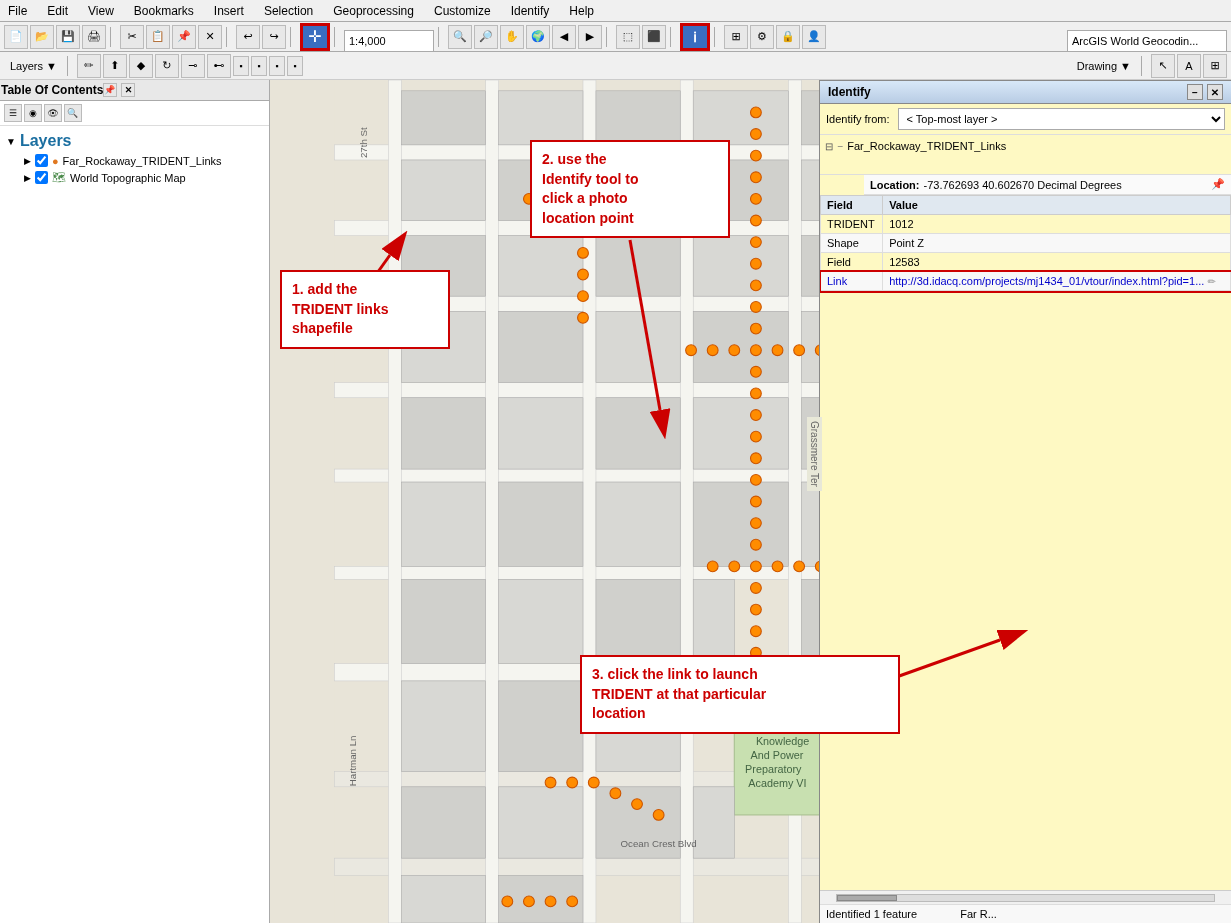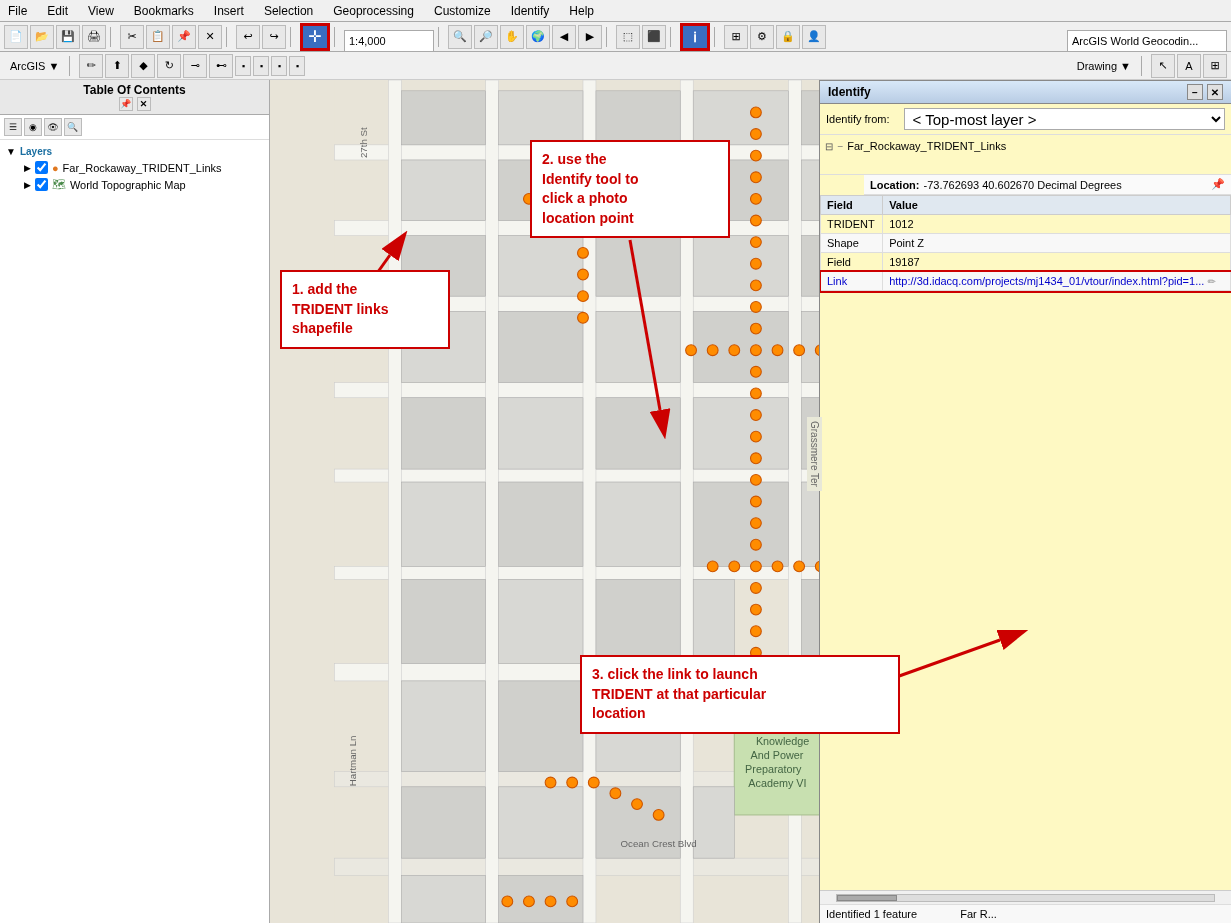--- a/index.html
+++ b/index.html
@@ -69,27 +69,26 @@
       width: 270px;
       background: #fff;
       border-right: 1px solid #aaa;
       display: flex;
       flex-direction: column;
       flex-shrink: 0;
     }
     #toc-header {
       background: #e8e8e8;
       border-bottom: 1px solid #aaa;
-      padding: 3px 18px;
+      padding: 3px 1px;
       display: flex;
       align-items: center;
-      justify-content: center;
+      justify-content: flex-start;
       font-size: 12px;
       font-weight: bold;
-      flex-direction: column;
     }
     #toc-header-right { display: flex; gap: 4px; }
     #toc-toolbar {
       display: flex; align-items: center;
       padding: 3px 4px;
       gap: 2px;
       border-bottom: 1px solid #ddd;
     }
     #toc-content { padding: 4px; flex: 1; }
     .toc-item { display: flex; align-items: center; gap: 4px; padding: 2px 0; cursor: pointer; }
@@ -143,28 +142,28 @@
       background: #e0e0e0;
       border: 1px solid #888;
       cursor: pointer;
       display: flex; align-items: center; justify-content: center;
       font-size: 10px;
     }
     #identify-from-row {
       display: flex; align-items: center;
       padding: 4px 6px;
       border-bottom: 1px solid #ddd;
-      gap: 14px;
+      gap: 8px;
     }
     #identify-from-label { font-size: 11px; }
     #identify-from-select {
       flex: 1; height: 22px;
       border: 1px solid #aaa;
       background: white;
-      font-size: 15px;
+      font-size: 11px;
       padding: 0 4px;
     }
     #identify-tree {
       padding: 4px;
       border-bottom: 1px solid #ddd;
       min-height: 40px;
     }
     .tree-item { display: flex; align-items: center; gap: 4px; font-size: 11px; padding: 1px; }
     .tree-expand { font-size: 10px; color: #555; cursor: pointer; }
 
@@ -325,21 +324,21 @@
       <span>🔒</span>
     </div>
   <div class="tb-btn">
       <span>👤</span>
     </div>
   <div style="flex:1"></div>
   <div class="scale-box" style="width:160px;">ArcGIS World Geocodin...</div>
 </div>
 
 <div id="toolbar2">
-  <span style="font-size:11px; padding: 0 6px; cursor:pointer;">ArcGIS ▼</span>
+  <span style="font-size:11px; padding: 0 6px; cursor:pointer;">Layers ▼</span>
   <div class="tb-separator"></div>
   <div class="tb-btn">
       <span>✏</span>
     </div>
   <div class="tb-btn">
       <span>⬆</span>
     </div>
   <div class="tb-btn">
       <span>◆</span>
     </div>
@@ -384,21 +383,21 @@
     <div id="toc-toolbar">
       <div class="tb-btn" style="width:18px;height:18px;font-size:9px;">☰</div>
       <div class="tb-btn" style="width:18px;height:18px;font-size:9px;">◉</div>
       <div class="tb-btn" style="width:18px;height:18px;font-size:9px;">👁</div>
       <div class="tb-btn" style="width:18px;height:18px;font-size:9px;">🔍</div>
     </div>
     <div id="toc-content">
       <div class="layer-group">
         <div class="layer-group-header">
           <span style="font-size:10px; cursor:pointer;">▼</span>
-          <span style="color:#1a6ea0; font-size:10px; font-weight:bold;">Layers</span>
+          <span style="color:#1a6ea0; font-size:16px; font-weight:bold;">Layers</span>
         </div>
         <div class="layer-indent">
           <div class="toc-item">
             <span style="font-size:9px;">▶</span>
             <input type="checkbox" checked="" style="">
             <span style="color:#e07820; font-size:11px;">●</span>
             <span style="font-size:11px;">Far_Rockaway_TRIDENT_Links</span>
           </div>
         </div>
         <div class="layer-indent">
@@ -744,21 +743,21 @@
           <tr>
                 <td>TRIDENT</td>
                 <td>1012</td>
               </tr>
               <tr>
                 <td>Shape</td>
                 <td>Point Z</td>
               </tr>
               <tr>
                 <td>Field</td>
-                <td>19187</td>
+                <td>12583</td>
               </tr>
               <tr class="link-row" style="outline: rgb(204, 0, 0) solid 2px;">
                 <td>Link</td>
                 <td style="color: rgb(0, 0, 204); cursor: pointer;">http://3d.idacq.com/projects/mj1434_01/vtour/index.html?pid=1... <span style="color:#888; font-size:10px;">✏</span></td>
               </tr>
             </tbody>
         </table>
       </div>
       <div style="height: 14px; border-top: 1px solid #ccc; background: #f0f0f0; display: flex; align-items: center; padding: 0 16px;">
         <div style="flex:1; height: 8px; background: #ddd; border: 1px solid #bbb; position: relative;">

